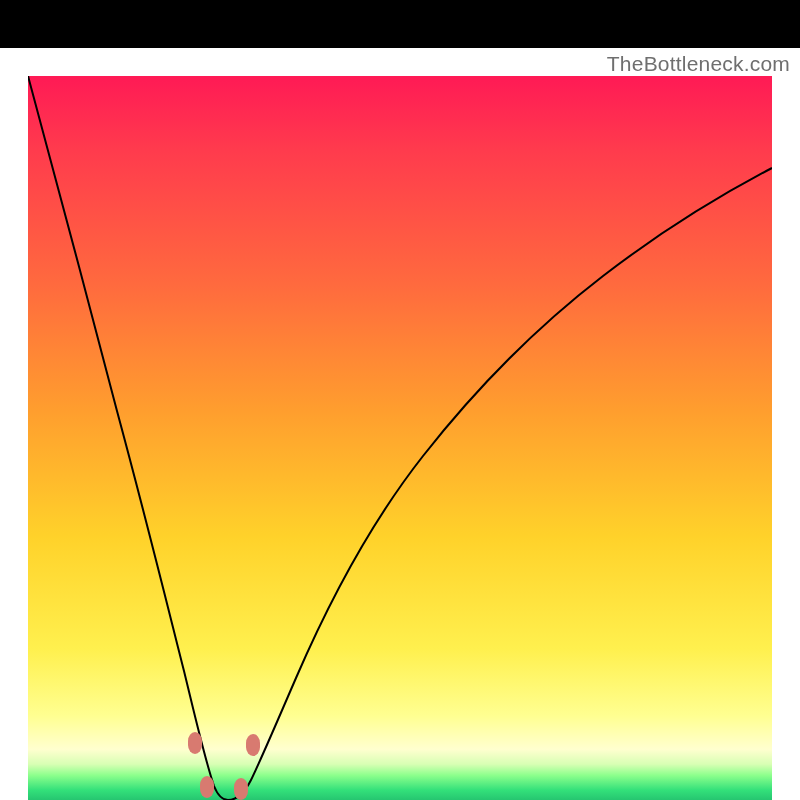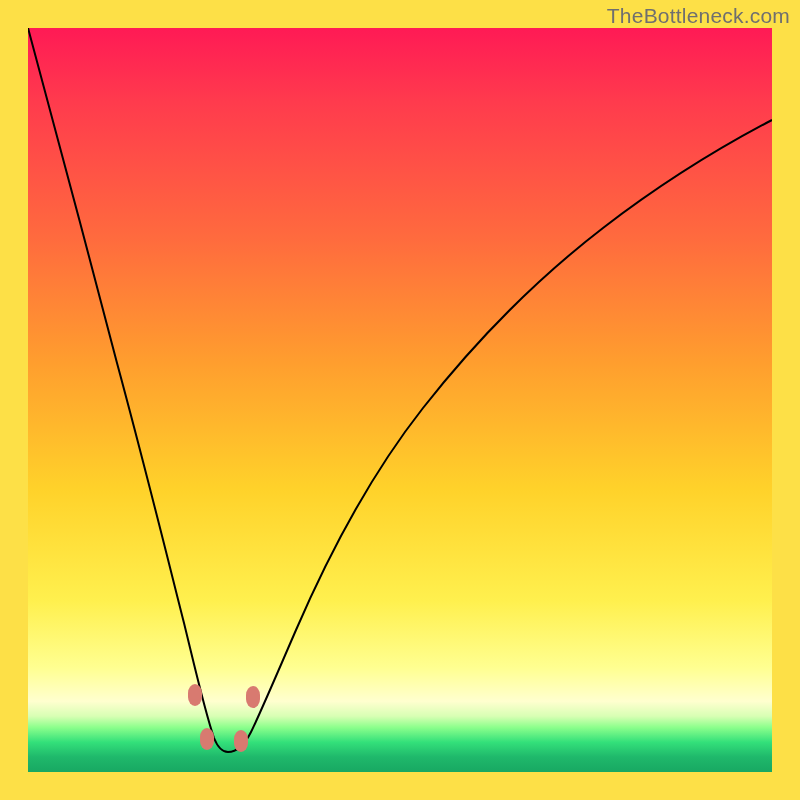--- a/index.html
+++ b/index.html
@@ -7,21 +7,22 @@
     padding: 0;
     width: 800px;
     height: 800px;
     background: #000;
     overflow: hidden;
     font-family: Arial, Helvetica, sans-serif;
   }
   .frame {
     position: absolute;
     inset: 0;
-    background: #fde047;
+    background: #ffffff;
+    margin-top: 48px;
   }
   .plot {
     position: absolute;
     left: 28px;
     top: 28px;
     width: 744px;
     height: 744px;
     overflow: hidden;
   }
   .gradient {

